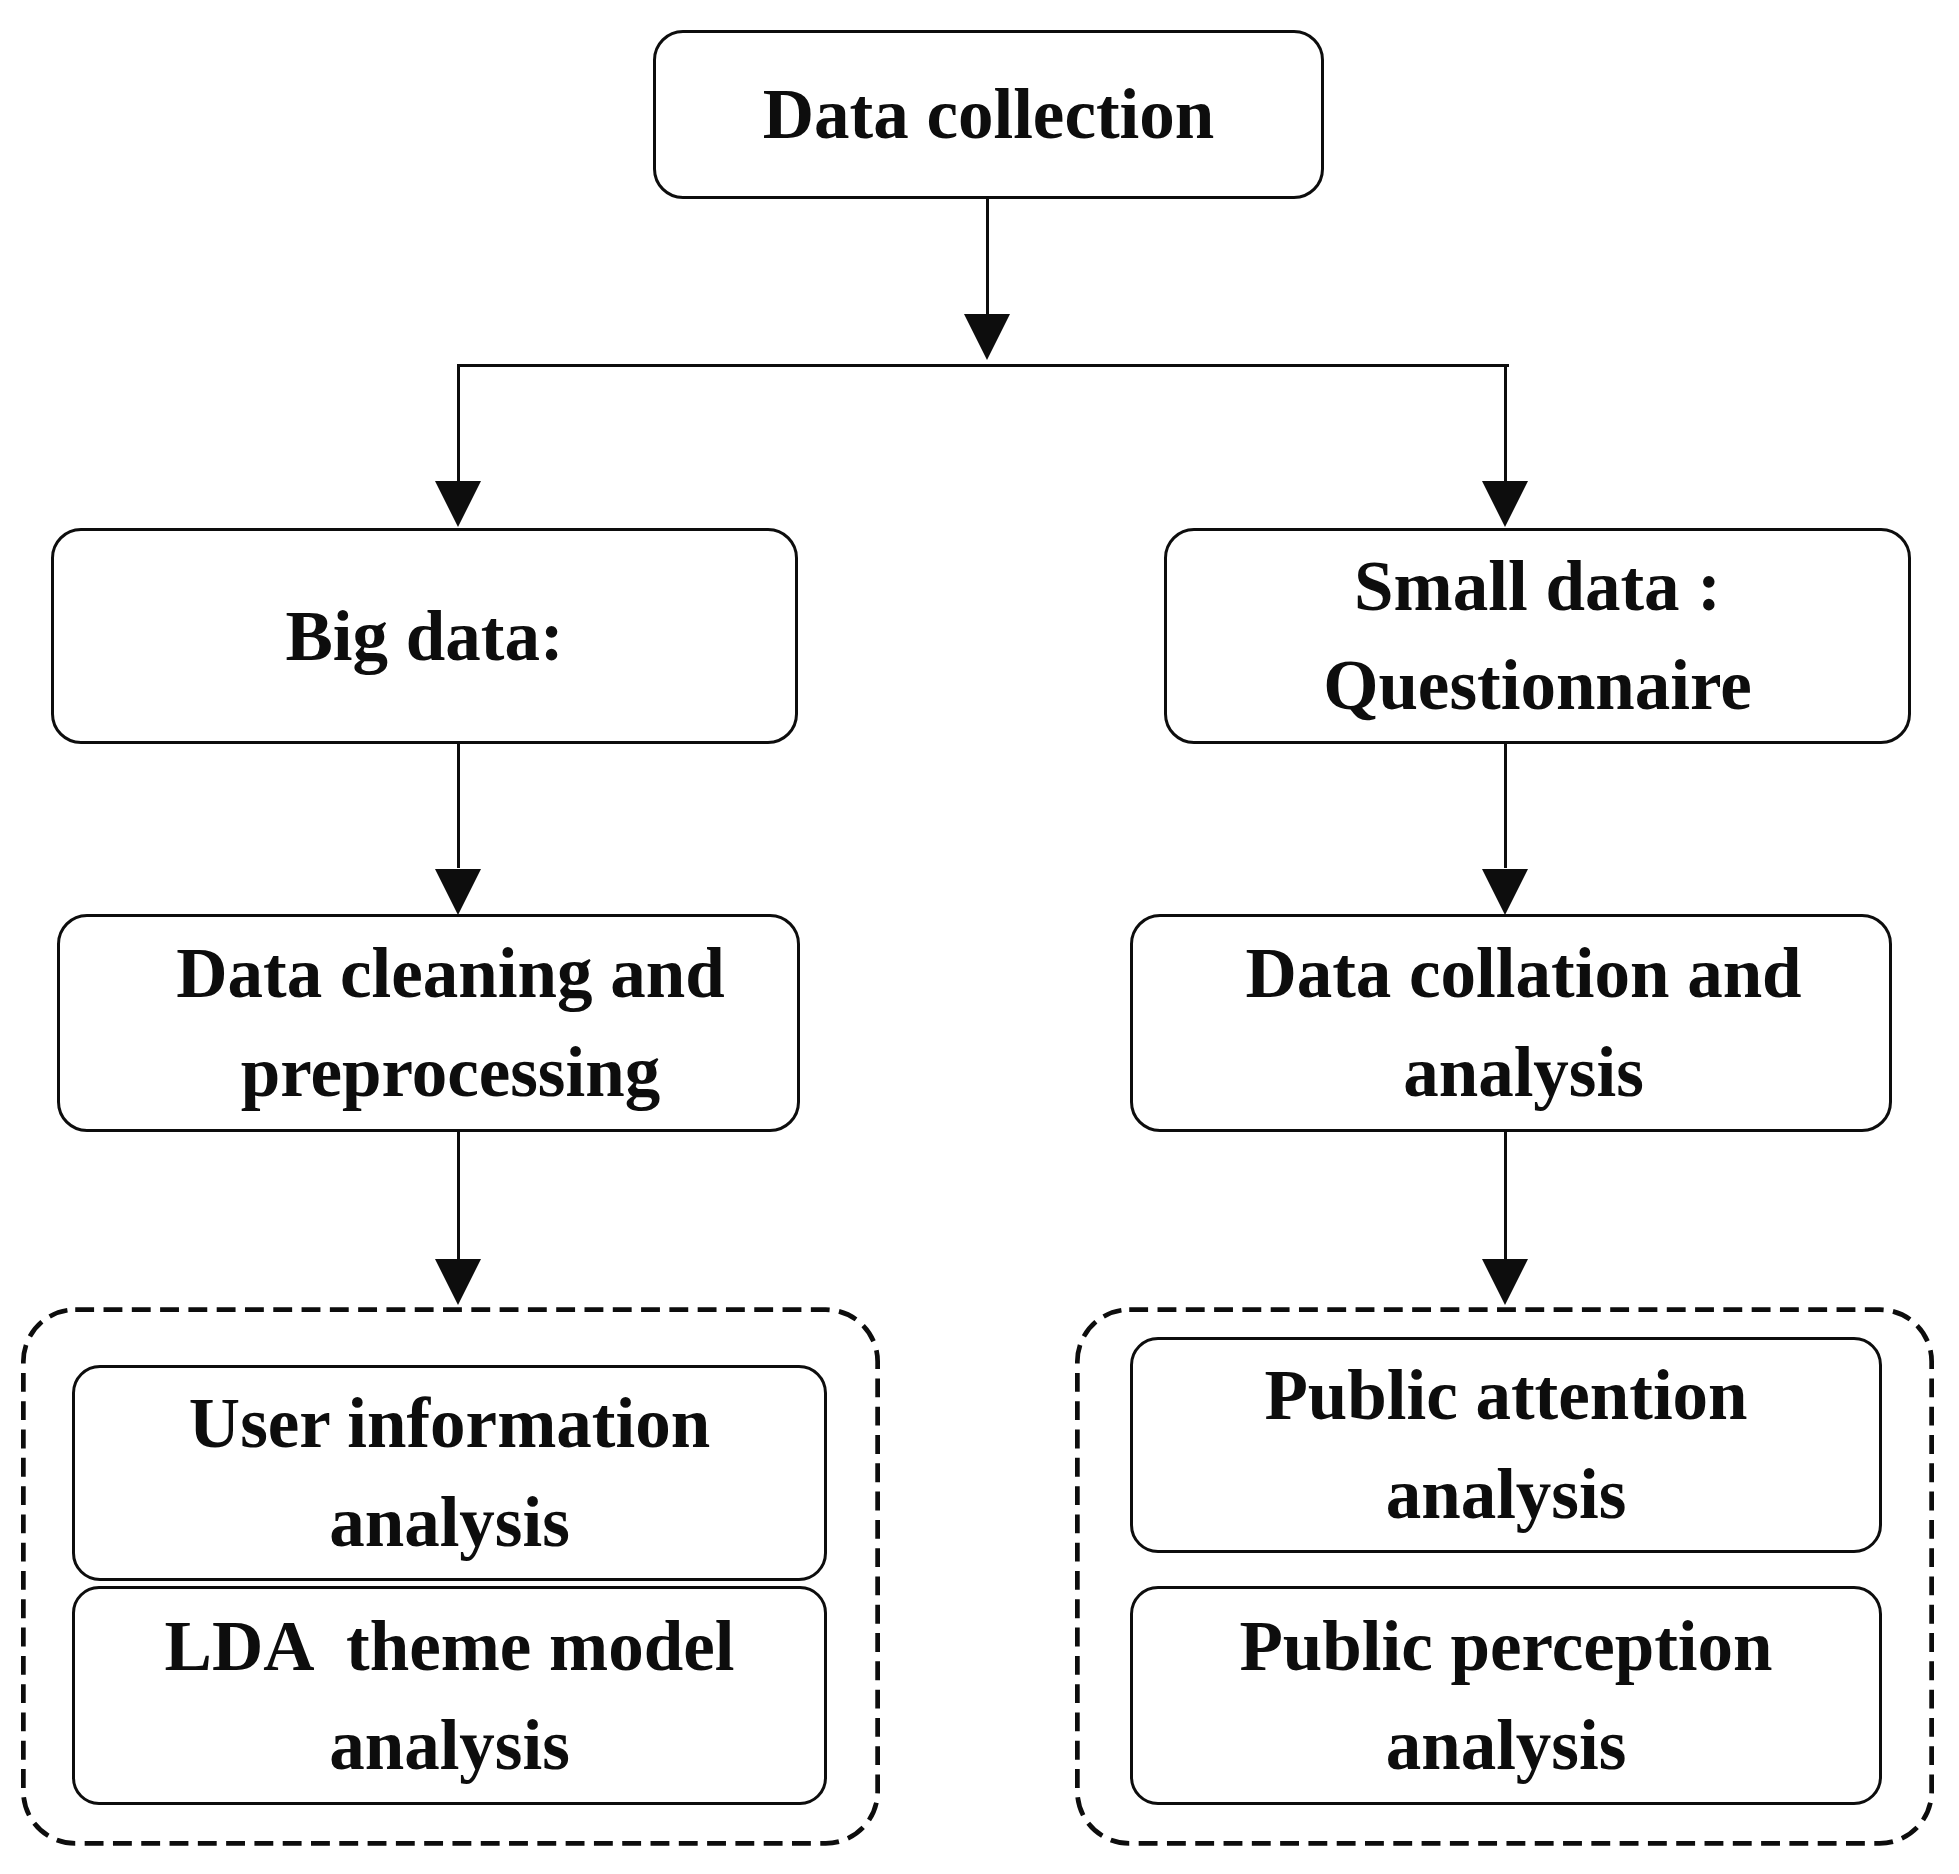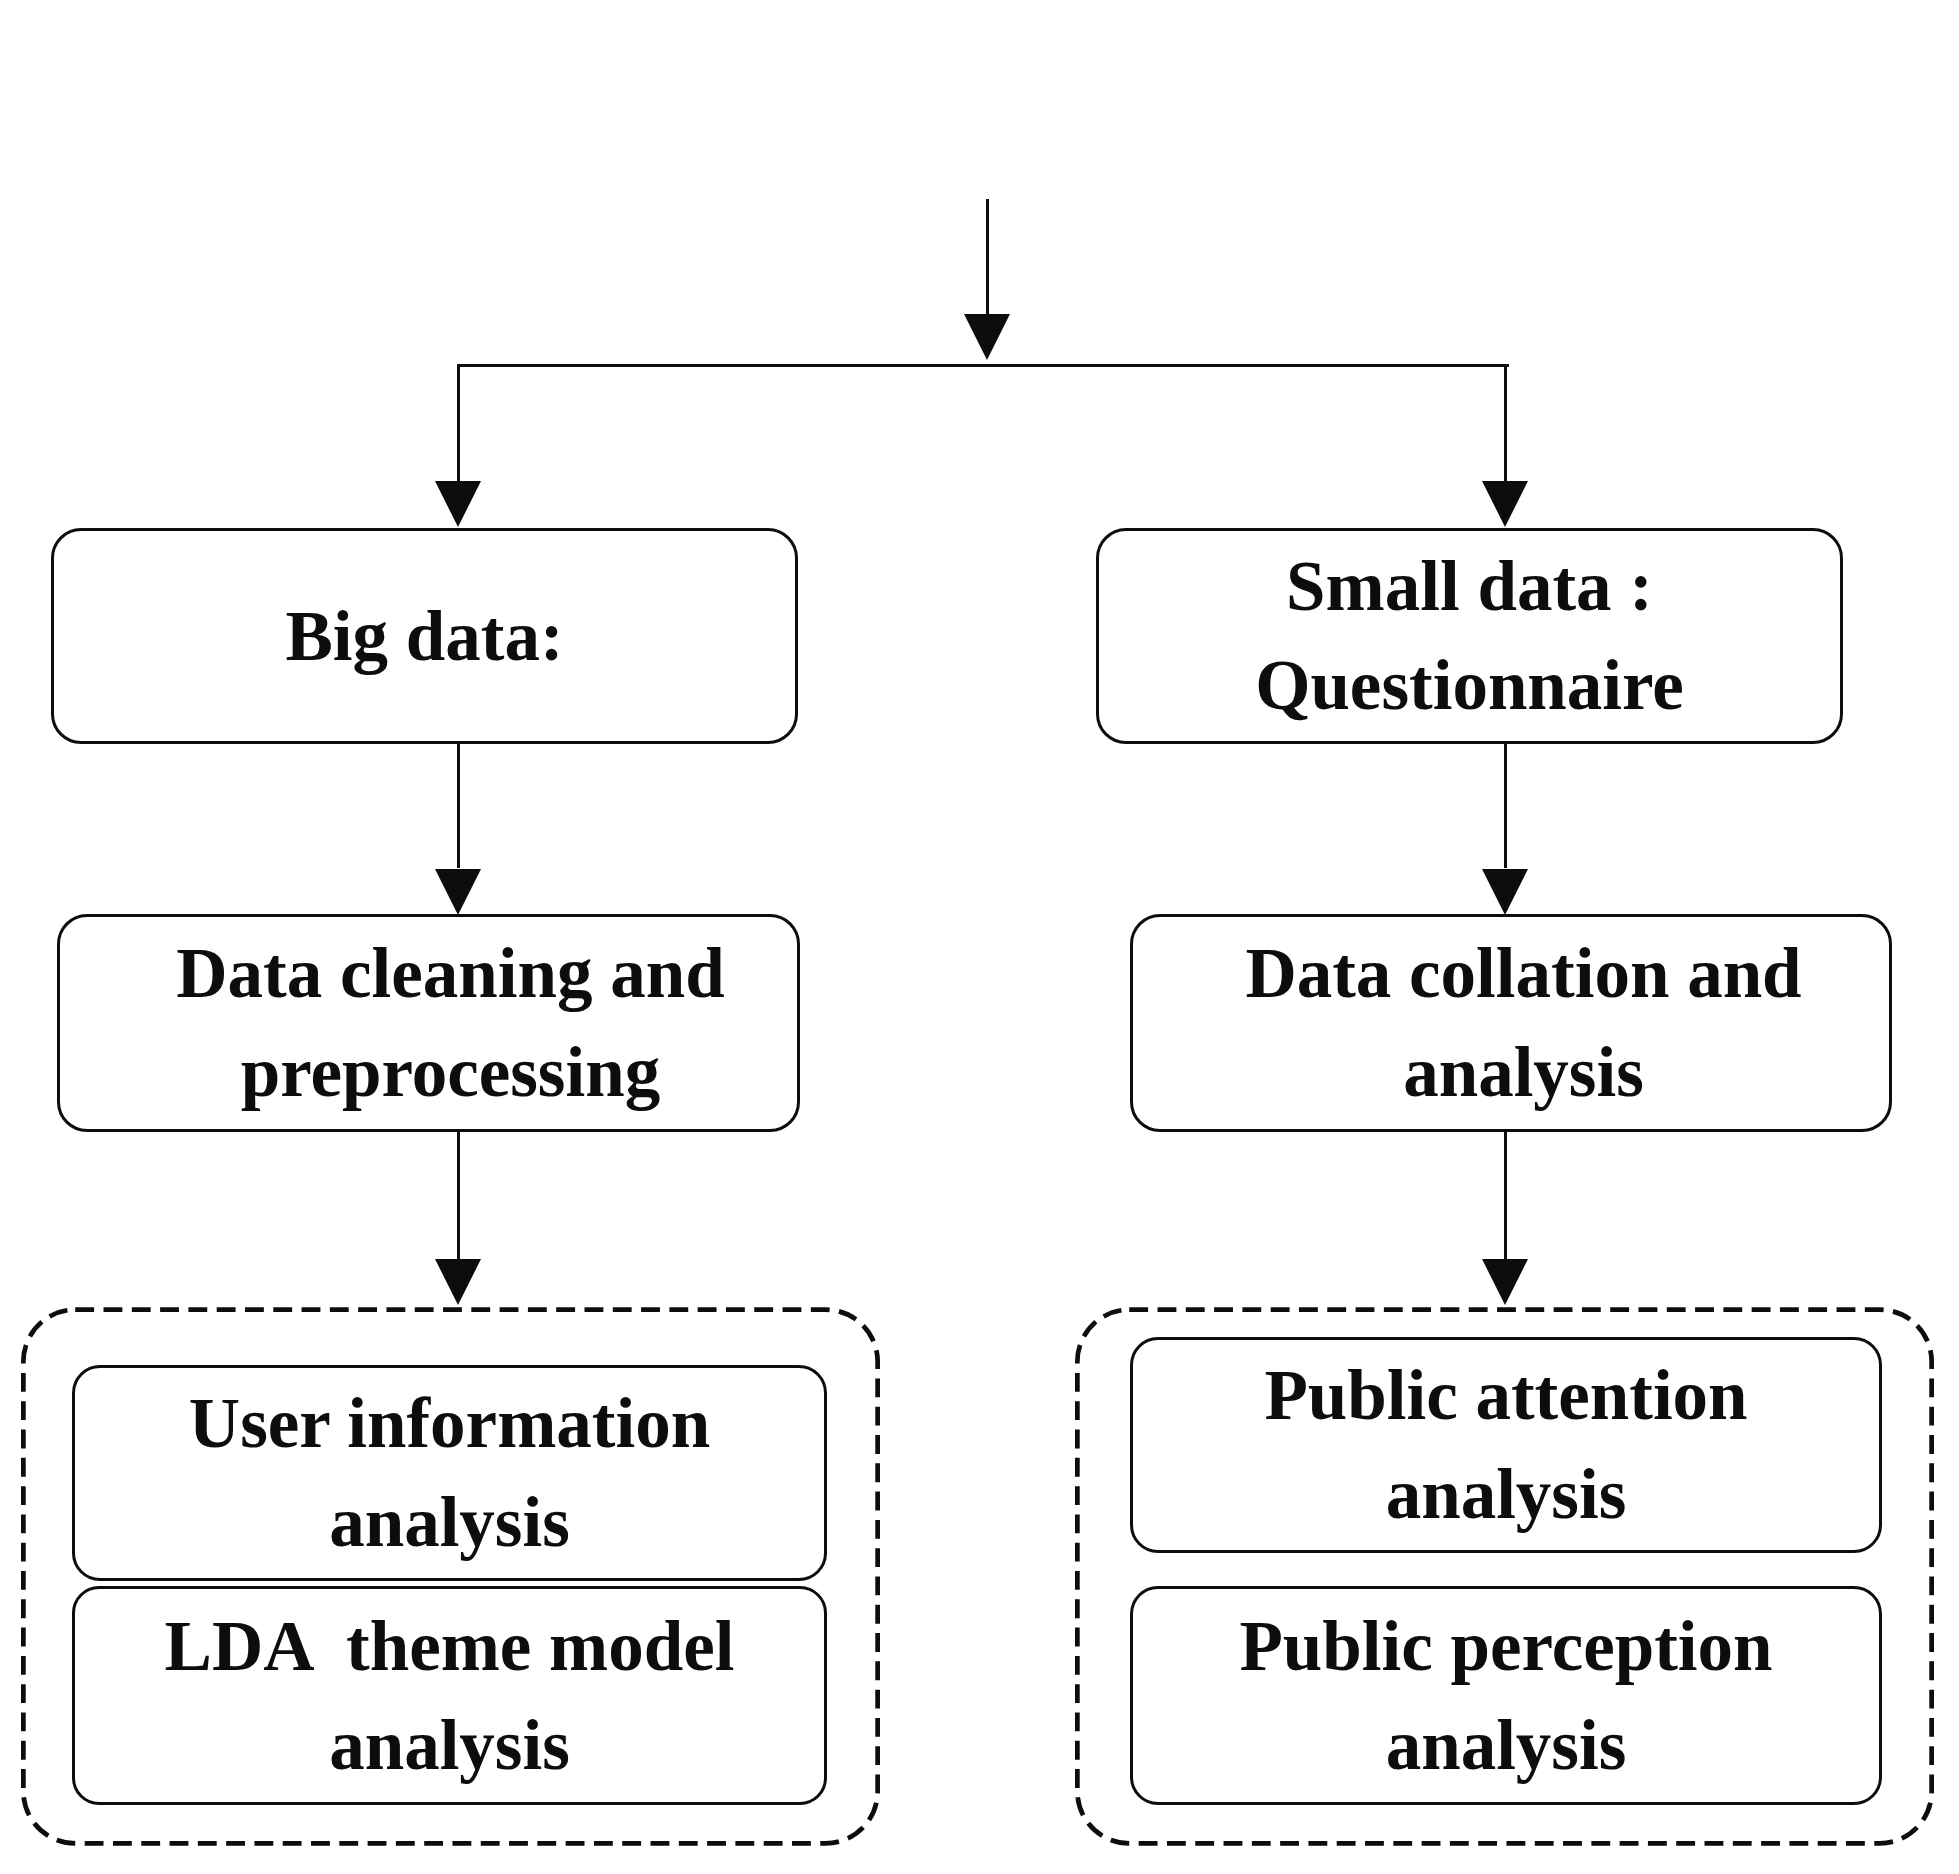--- a/index.html
+++ b/index.html
@@ -32,21 +32,21 @@
     font-weight: bold;
   }
   .box .line {
     font-size: 71px;
     line-height: 99px;
     white-space: pre-wrap;
   }
 
   #node-data-collection { left: 653px;  top: 30px;   width: 671px; height: 169px; }
   #node-big-data        { left: 51px;   top: 528px;  width: 747px; height: 216px; }
-  #node-small-data      { left: 1096px; top: 528px;  width: 747px; height: 216px; }
+  #node-small-data      { left: 1164px; top: 528px;  width: 747px; height: 216px; }
   #node-data-cleaning   { left: 57px;   top: 914px; width: 743px; height: 218px; padding-left: 44px; }
   #node-data-collation  { left: 1130px; top: 914px; width: 762px; height: 218px; padding-left: 25px; }
 
   
   .group {
     position: absolute;
     box-sizing: border-box;
   }
   #group-weibo-analysis        { left: 21px;   top: 1307px; width: 859px; height: 539px; }
   #group-questionnaire-analysis{ left: 1075px; top: 1307px; width: 859px; height: 539px; }
@@ -104,20 +104,23 @@
   #head-c-left     { left: 435px;  top: 1259px; }
   
   #line-c-right    { left: 1504px; top: 1132px; height: 127px; }
   #head-c-right    { left: 1482px; top: 1259px; }
 </style>
 </head>
 <body>
 
 <div id="canvas">
 
+  <div class="box" id="node-data-collection">
+    <div class="line">Data collection</div>
+  </div>
 
   <div class="vline" id="stem-main"></div>
   <div class="arrowhead" id="head-main"></div>
   <div class="hline" id="split-bar"></div>
 
   <div class="vline" id="drop-left"></div>
   <div class="arrowhead" id="head-drop-left"></div>
   <div class="vline" id="drop-right"></div>
   <div class="arrowhead" id="head-drop-right"></div>
 

